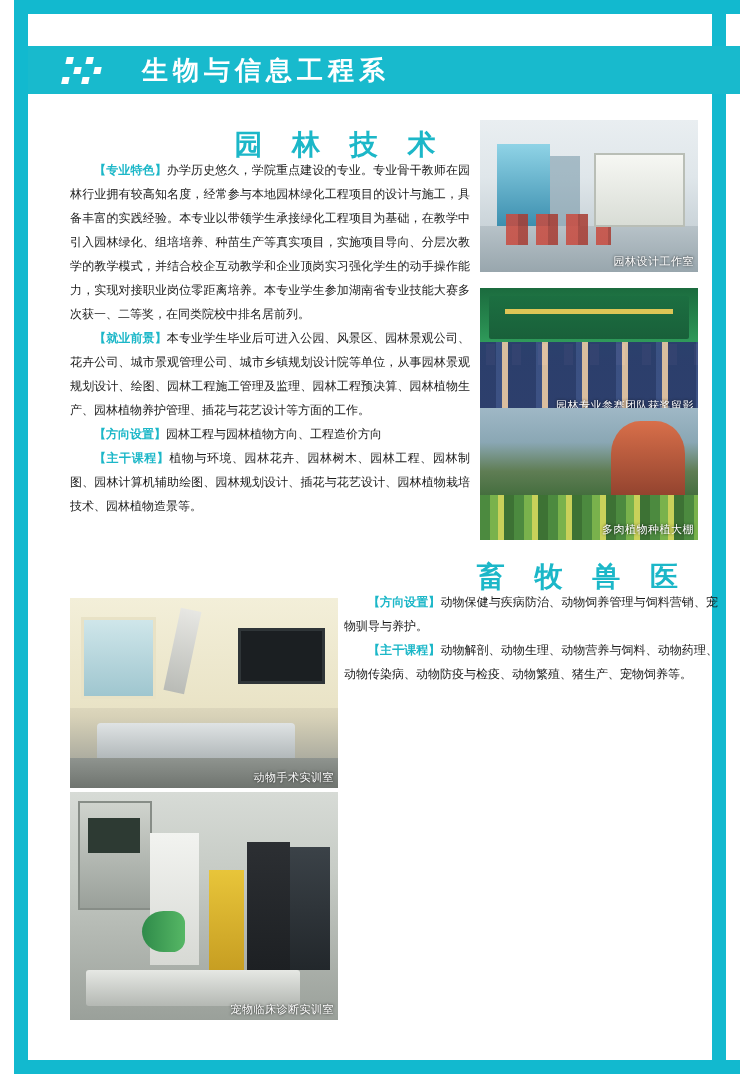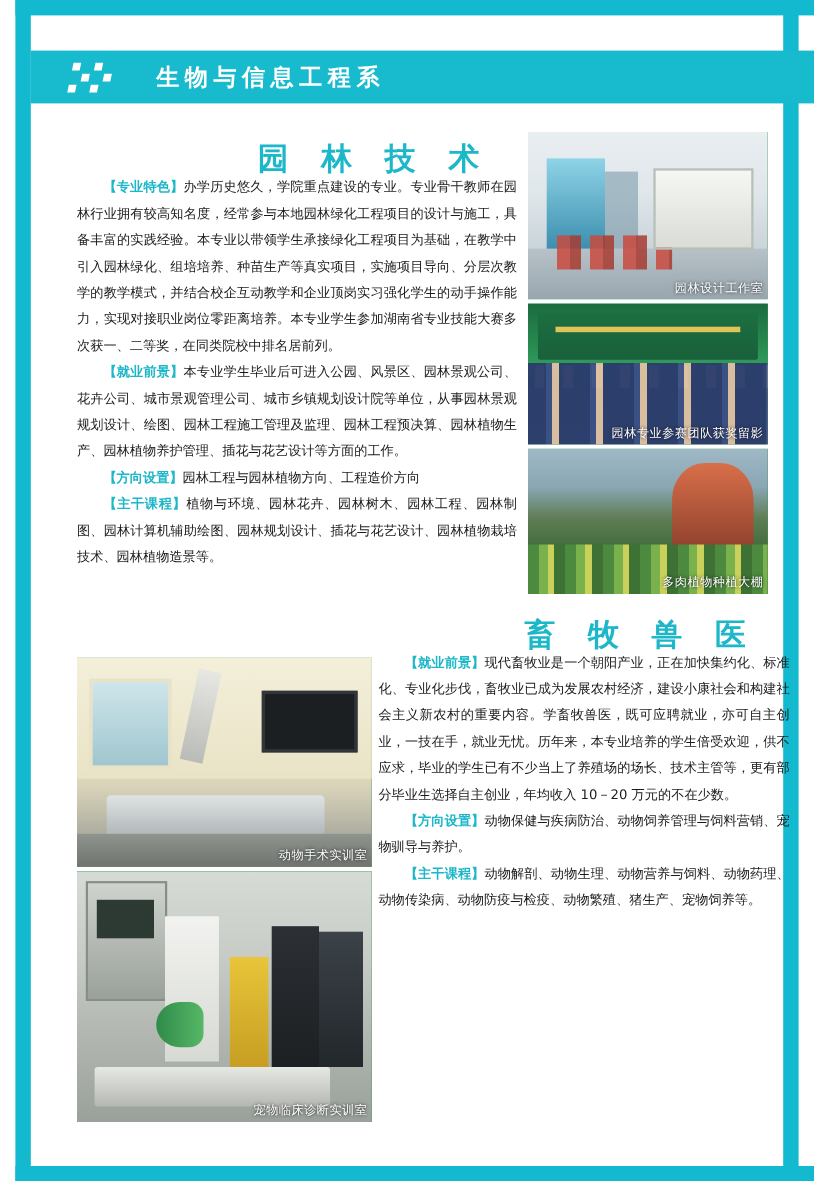--- a/index.html
+++ b/index.html
@@ -77,21 +77,21 @@
   }
   .deco-grid span {
     background: #ffffff;
     display: block;
     width: 7px;
     height: 7px;
   }
   .deco-grid span.off { background: transparent; }
   .header-title {
     color: #ffffff;
-    font-size: 21px;
+    font-size: 26px;
     font-weight: bold;
     letter-spacing: 5px;
     margin-left: 22px;
     font-family: Liberation Sans, sans-serif;
   }
 
   
   .section-title {
     color: #1cb7c8;
     font-size: 28px;
@@ -152,21 +152,21 @@
     position: absolute;
     right: 4px;
     bottom: 3px;
     color: #ffffff;
     font-size: 11px;
     text-shadow: 0 0 3px rgba(0,0,0,.9);
     letter-spacing: .5px;
   }
 
   #photo-studio { left: 466px; top: 120px; width: 218px; height: 152px; }
-  #photo-award  { left: 466px; top: 276px; width: 218px; height: 128px; }
+  #photo-award  { left: 466px; top: 288px; width: 218px; height: 128px; }
   #photo-greenhouse { left: 466px; top: 408px; width: 218px; height: 132px; }
   #photo-surgery { left: 56px; top: 598px; width: 268px; height: 190px; }
   #photo-clinic  { left: 56px; top: 792px; width: 268px; height: 228px; }
 
   
   .p-studio {
     width: 100%; height: 100%;
     background:
       linear-gradient(180deg, #e9eef1 0%, #dfe6ea 38%, #cfd8dd 62%, #b9c4ca 100%);
     position: relative;
@@ -369,21 +369,20 @@
   </div>
 
   <div class="photo" id="photo-greenhouse">
     <div class="p-green"></div>
     <div class="caption">多肉植物种植大棚</div>
   </div>
 
   <div class="section-title" id="title-vet">畜 牧 兽 医</div>
 
   <div class="body-text" id="text-vet">
-    <p><span class="tag">【就业前景】</span><span>现代畜牧业是一个朝阳产业，正在加快集约化、标准化、专业化步伐，畜牧业已成为发展农村经济，建设小康社会和构建社会主义新农村的重要内容。学畜牧兽医，既可应聘就业，亦可自主创业，一技在手，就业无忧。历年来，本专业培养的学生倍受欢迎，供不应求，毕业的学生已有不少当上了养殖场的场长、技术主管等，更有部分毕业生选择自主创业，年均收入 10－20 万元的不在少数。</span></p>
     <p><span class="tag">【方向设置】</span><span>动物保健与疾病防治、动物饲养管理与饲料营销、宠物驯导与养护。</span></p>
     <p><span class="tag">【主干课程】</span><span>动物解剖、动物生理、动物营养与饲料、动物药理、动物传染病、动物防疫与检疫、动物繁殖、猪生产、宠物饲养等。</span></p>
   </div>
 
   <div class="photo" id="photo-surgery">
     <div class="p-surgery">
       <div class="wall"></div>
         <div class="win"></div>
         <div class="mon"></div>
       <div class="arm"></div>

